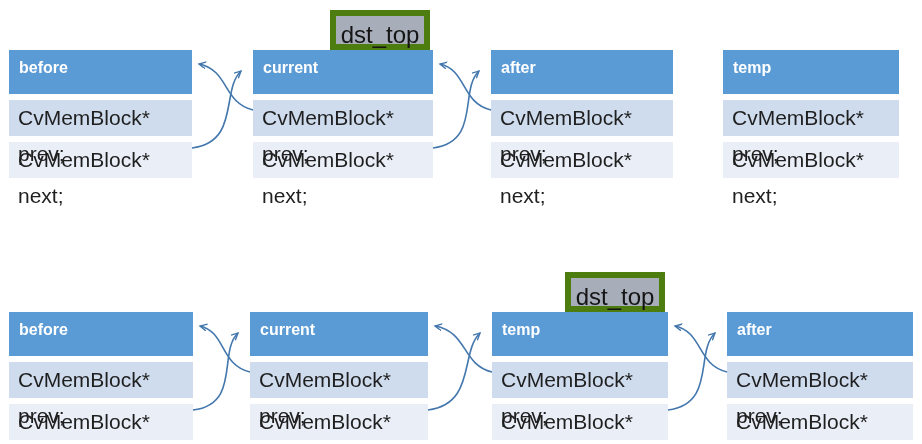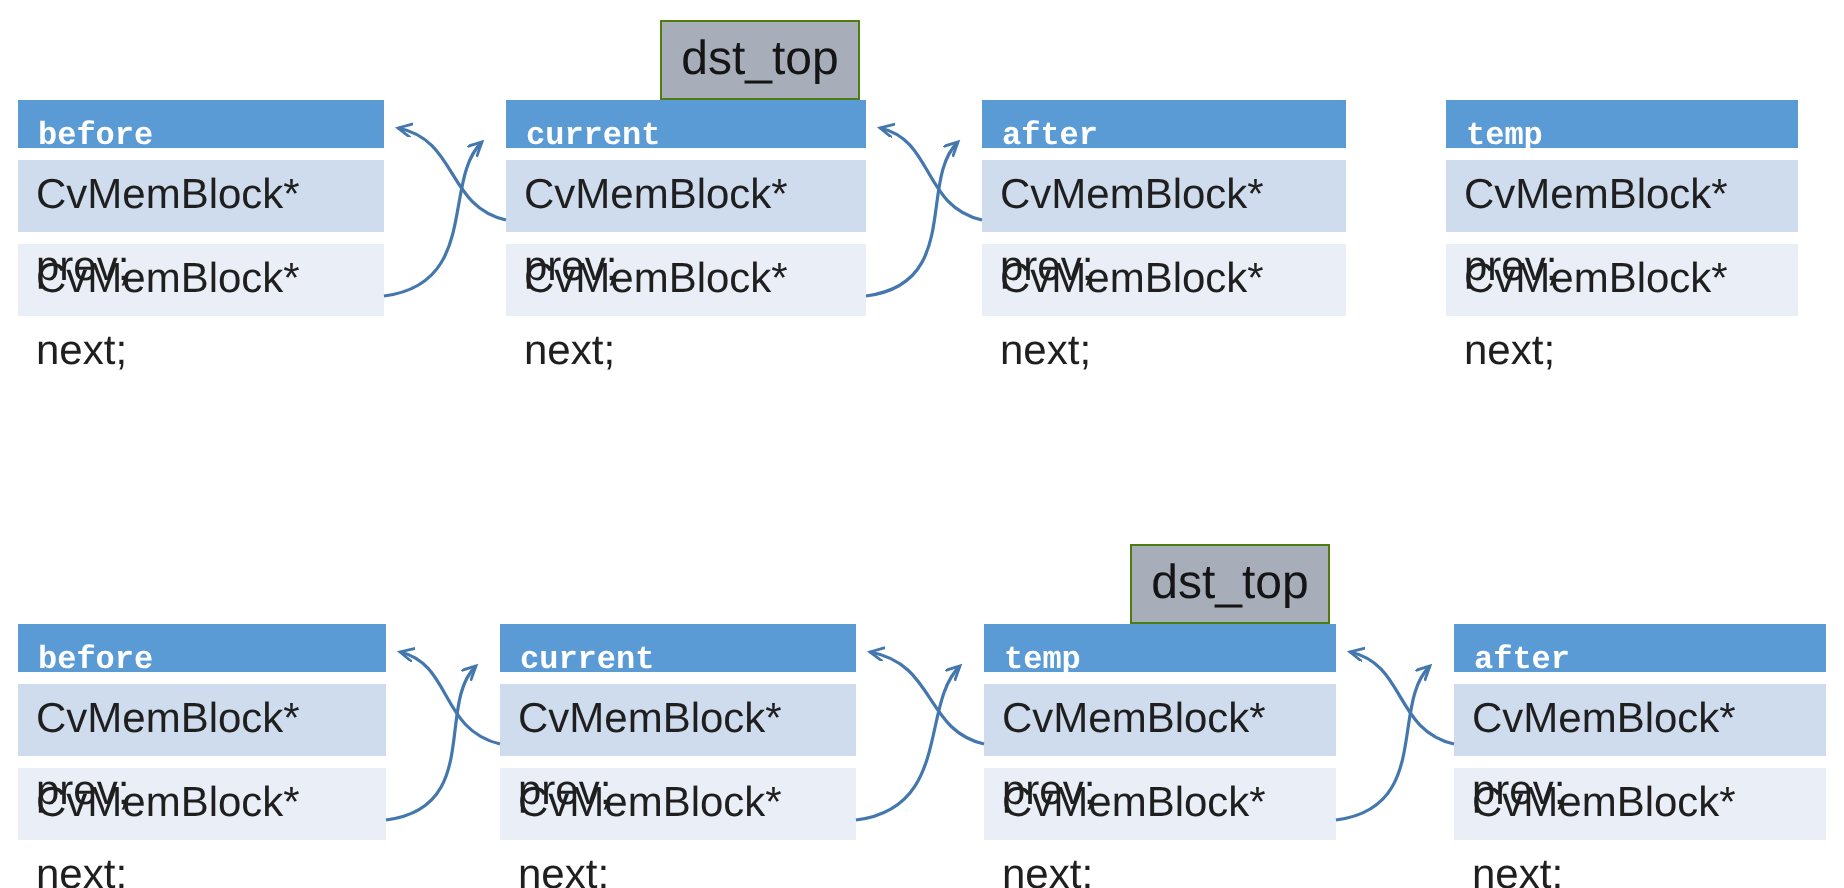--- a/index.html
+++ b/index.html
@@ -9,41 +9,40 @@
     height: 444px;
     background: #ffffff;
     overflow: hidden;
     font-family: "Liberation Sans", sans-serif;
   }
   .pointer-box {
     position: absolute;
     width: 100px;
     height: 40px;
     background: var(--c-pointer_bg, #a7adb9);
-    border: 1px solid #4d7c0f;
+    border: 6px solid #4d7c0f;
     box-sizing: border-box;
     color: var(--c-pointer_text, #151515);
     font-size: 24px;
     line-height: 38px;
     text-align: center;
     z-index: 1;
   }
   .block {
     position: absolute;
     z-index: 2;
   }
   .block .hdr {
-    height: 24px;
+    height: 44px;
     line-height: 36px;
     background: var(--c-header_bg, #5b9bd5);
     color: var(--c-header_text, #ffffff);
     font-weight: bold;
     font-size: 16px;
     padding-left: 10px;
-    font-family: Liberation Mono, monospace;
   }
   .block .cell {
     height: 36px;
     line-height: 36px;
     margin-top: 6px;
     font-size: 21px;
     color: var(--c-cell_text, #1f1f1f);
     padding-left: 9px;
   }
   .block .cell.prev { background: var(--c-row_prev_bg, #cfdcee); }

